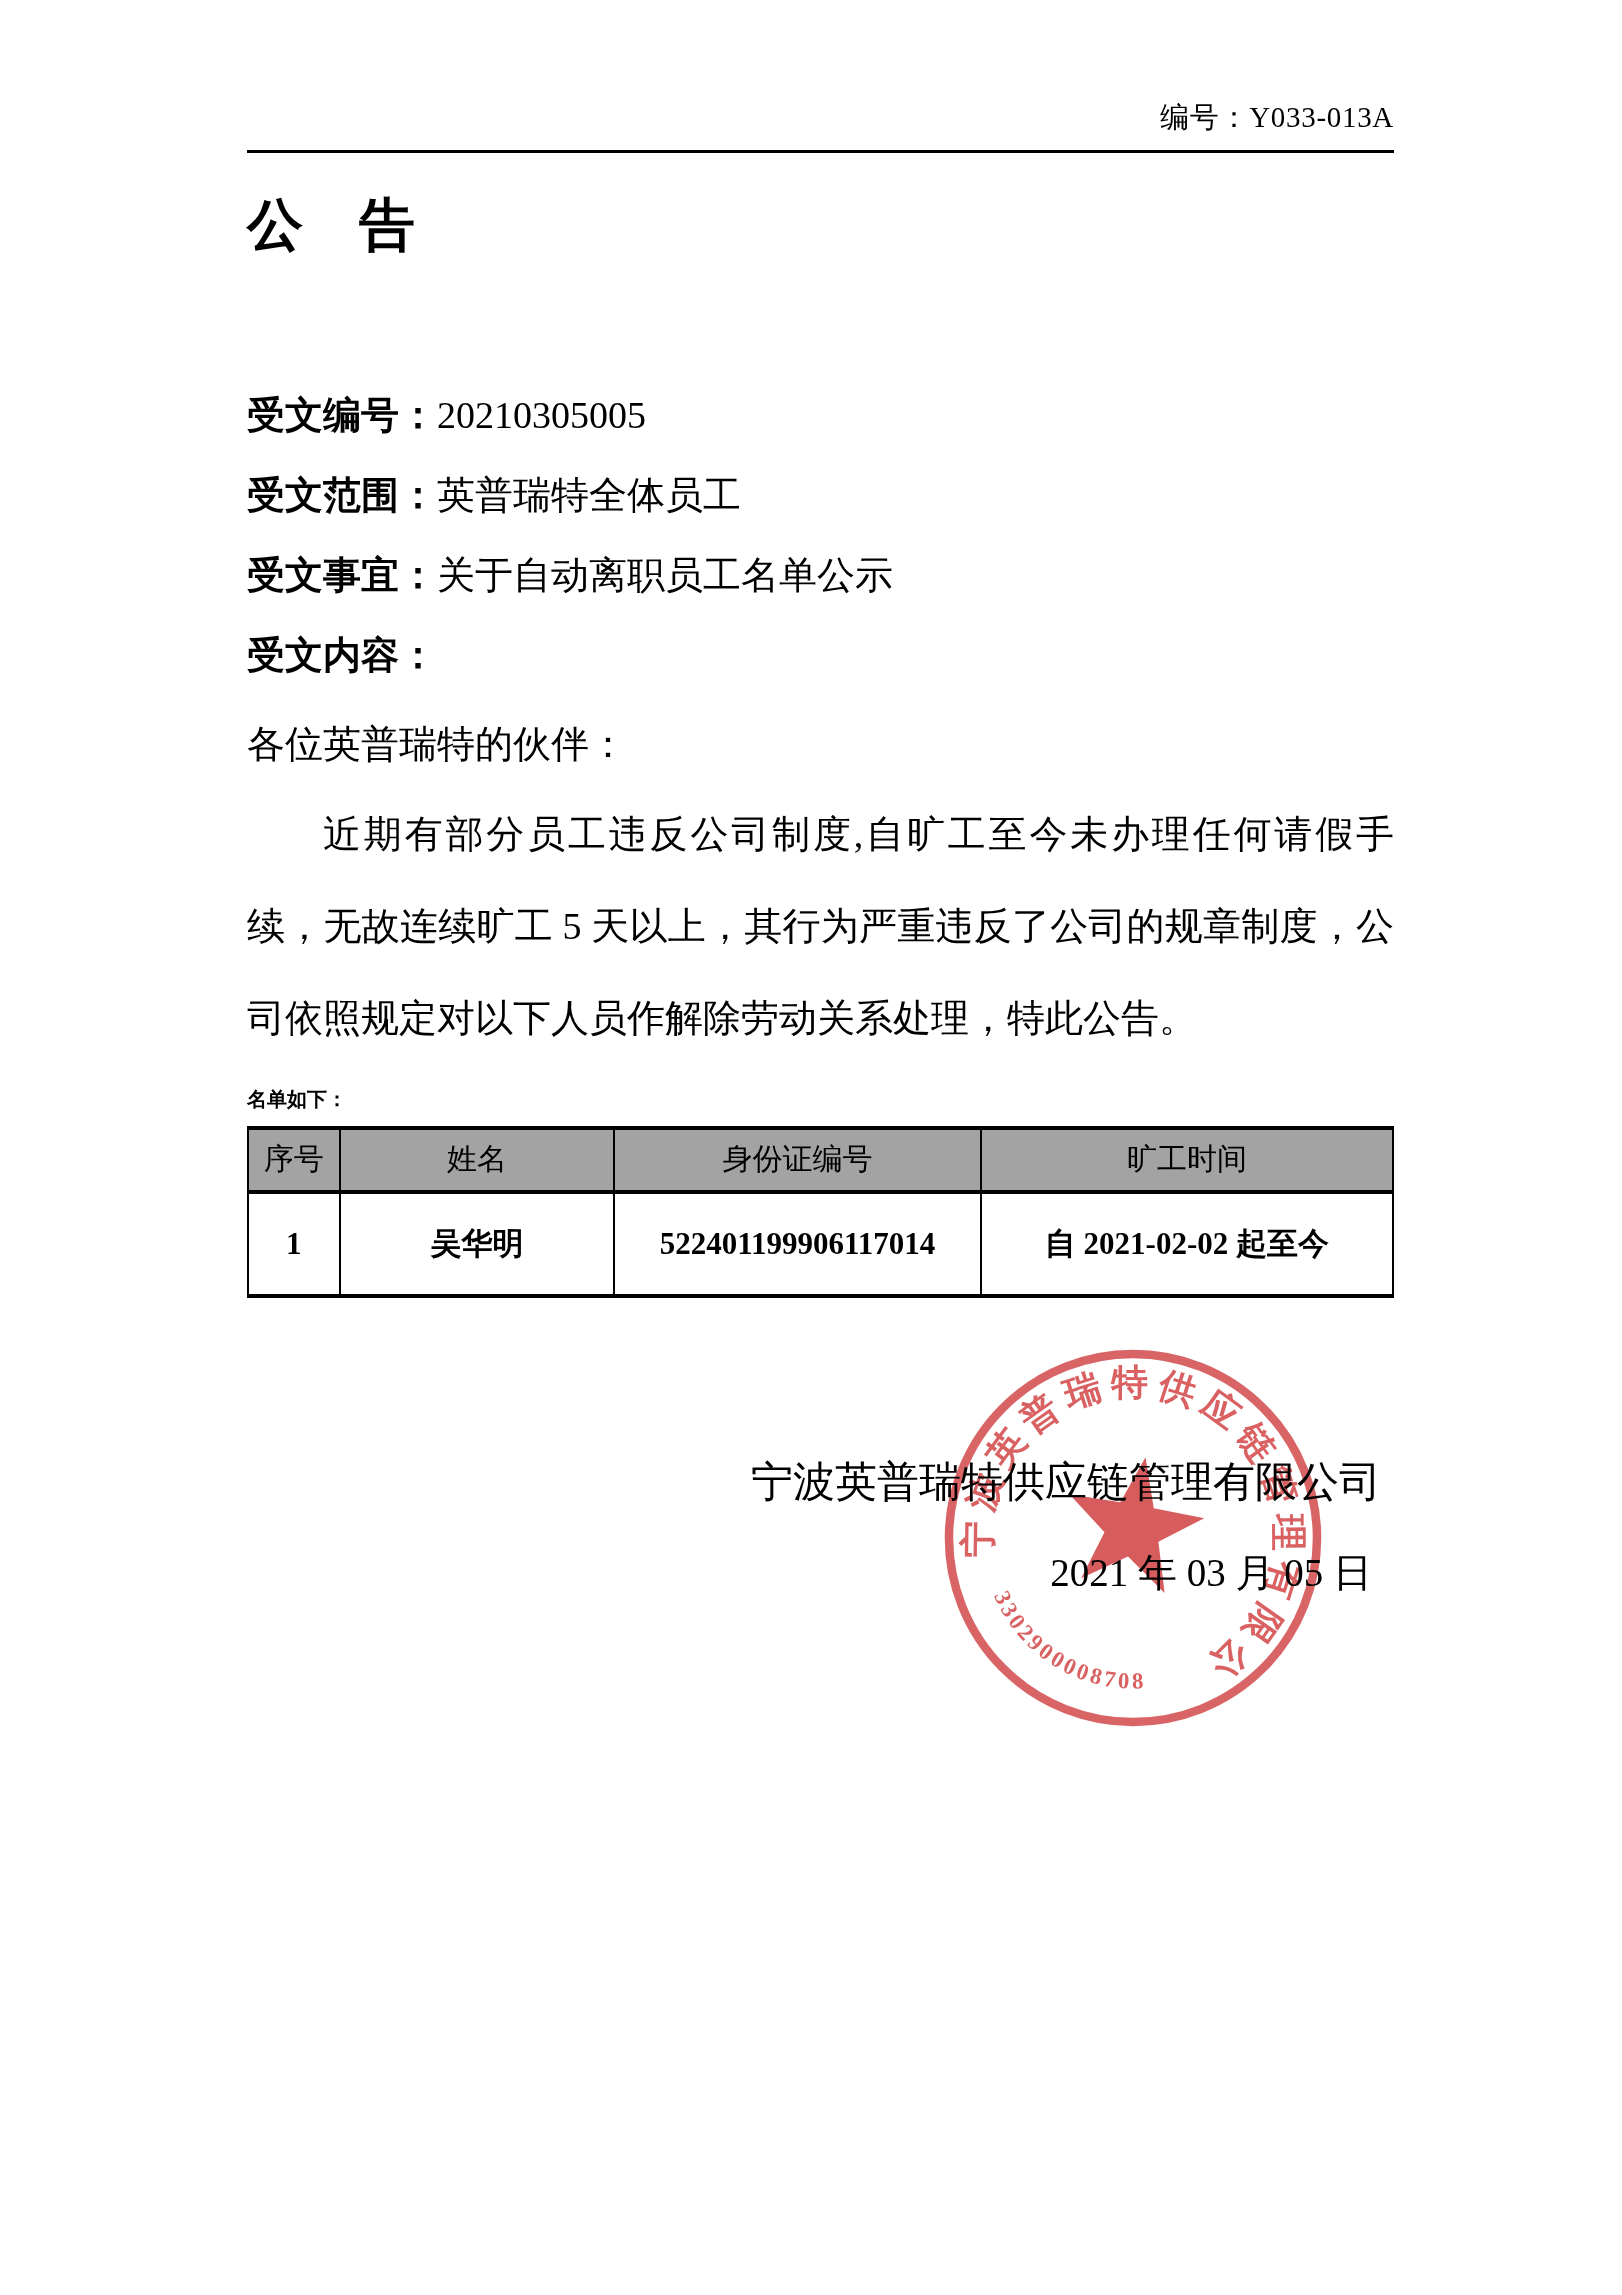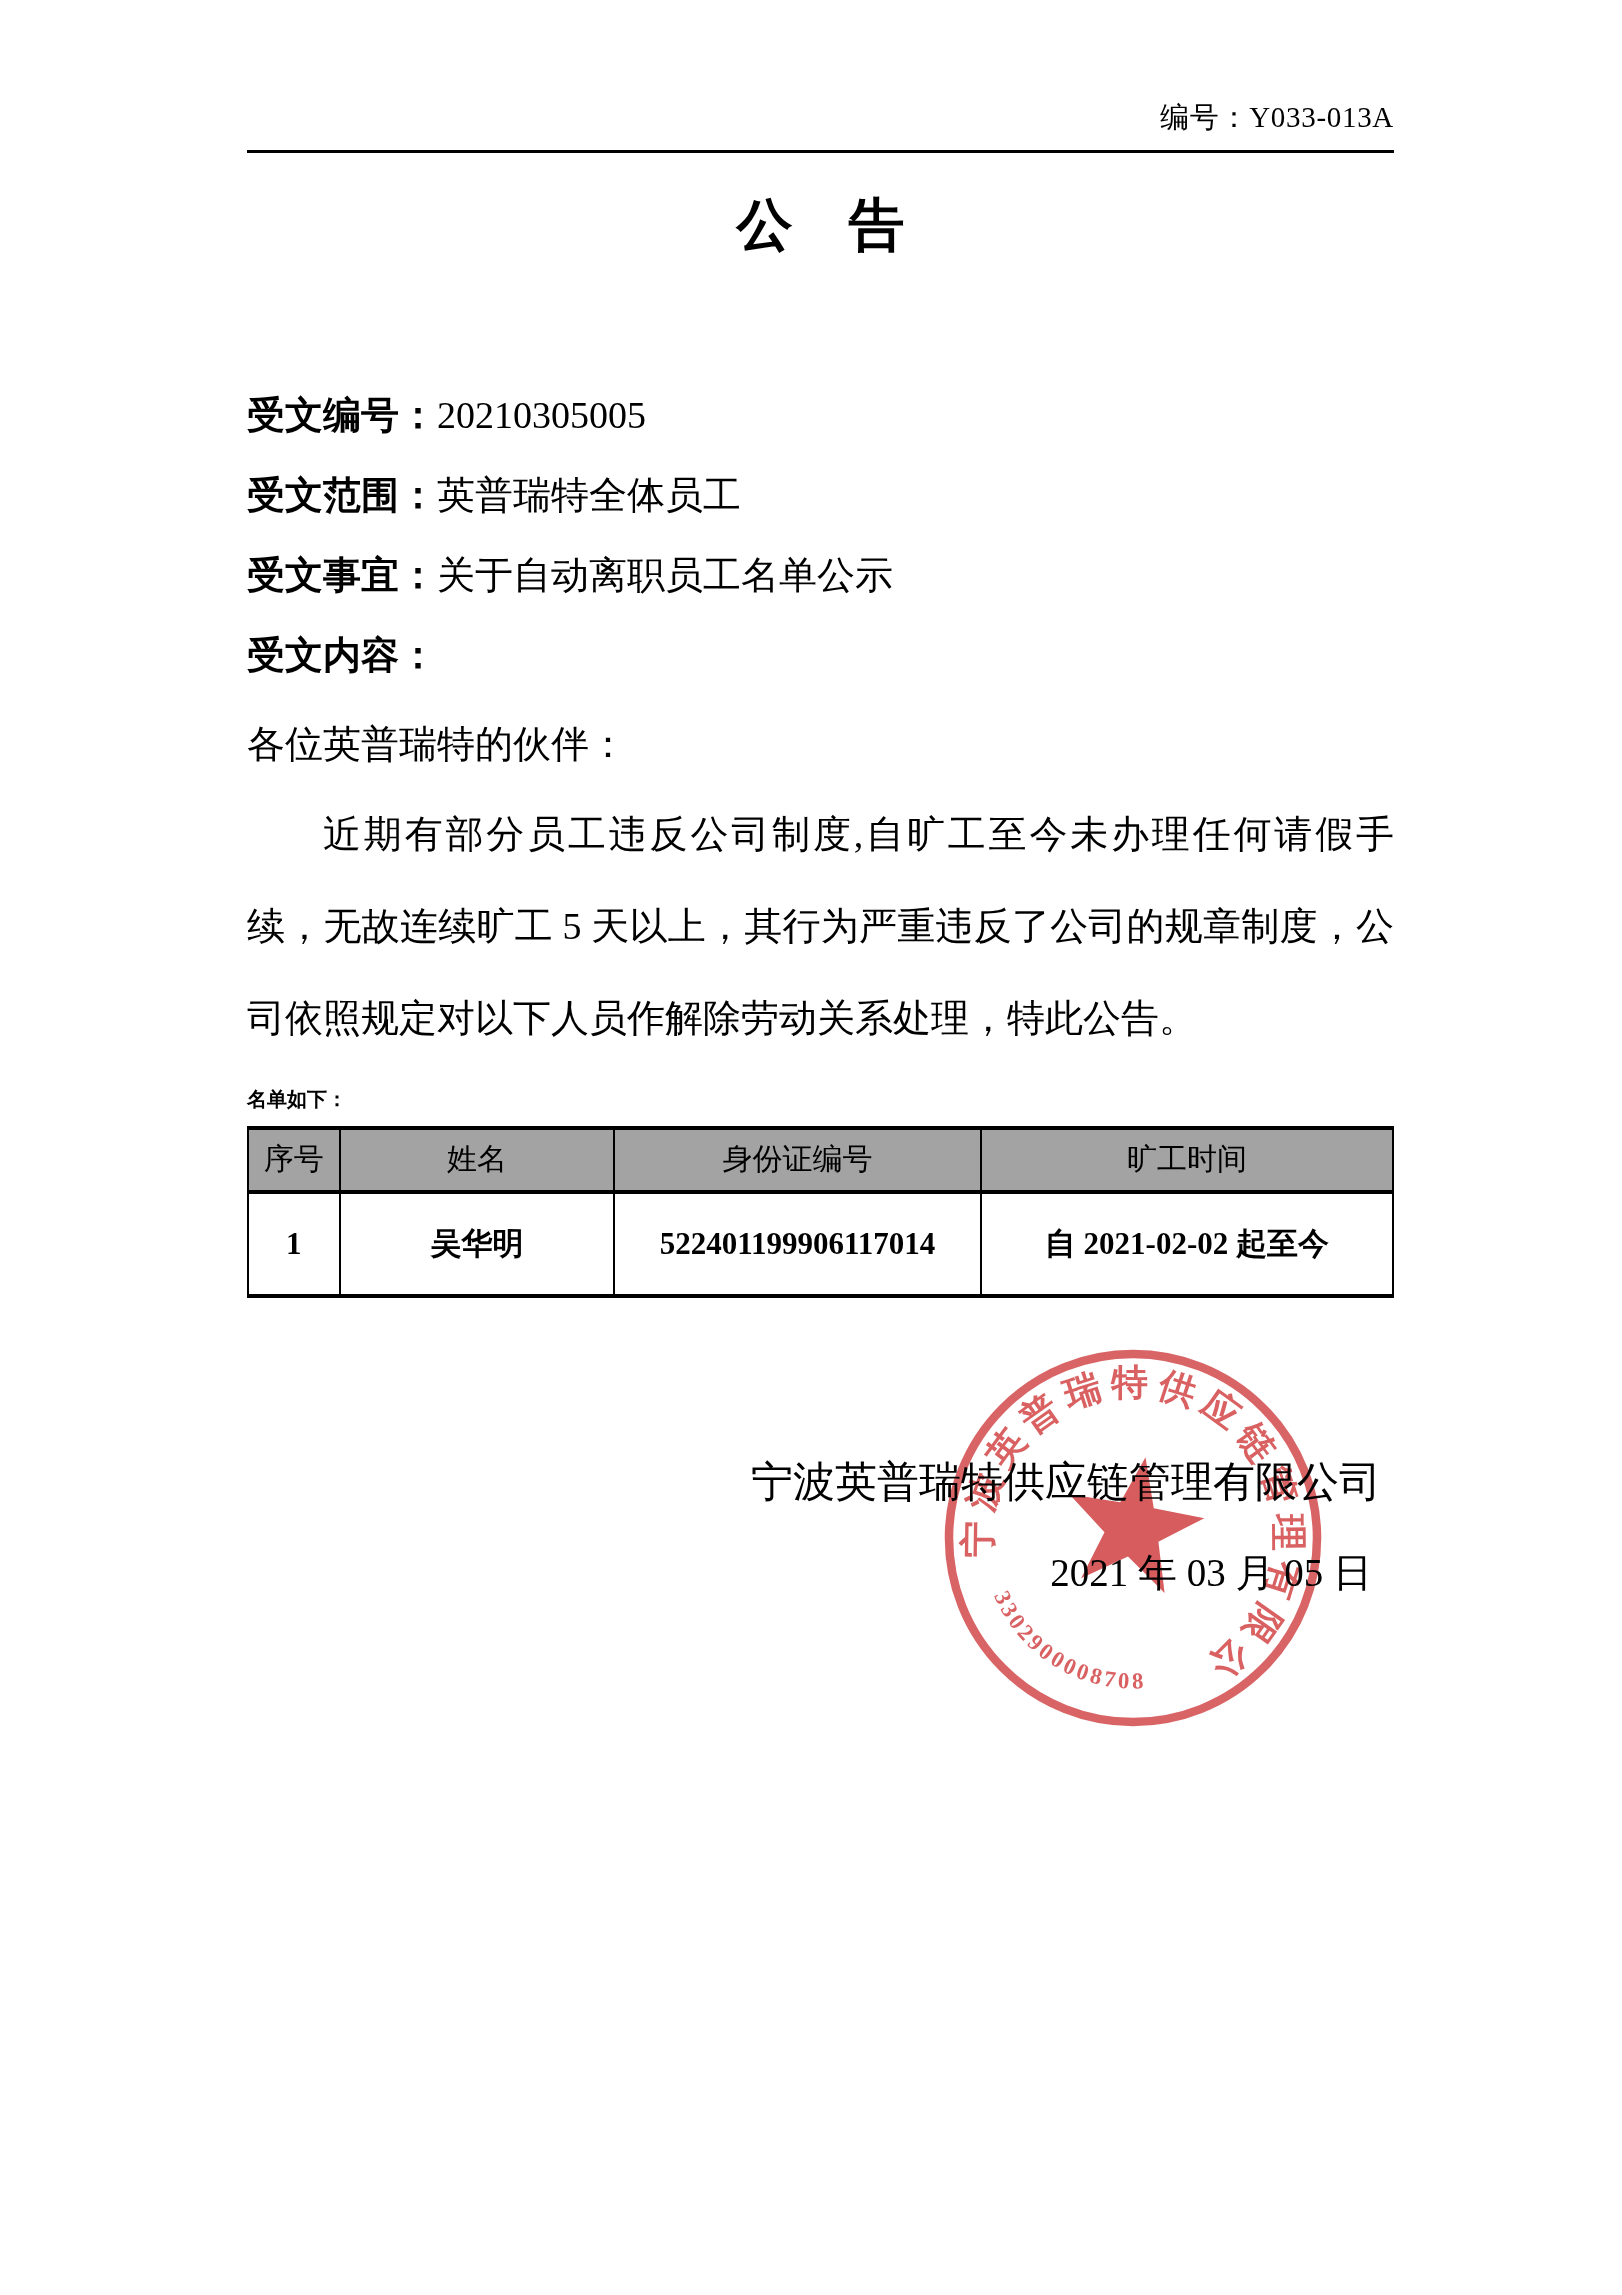--- a/index.html
+++ b/index.html
@@ -26,21 +26,21 @@
     line-height: 39px;
     letter-spacing: 0.7px;
   }
   .rule {
     margin-top: 13px;
     border-top: 3.9px solid #000;
     height: 0;
   }
   .title {
     margin-top: 37px;
-    text-align: center;
+    text-align: left;
     font-size: 56px;
     font-weight: bold;
     line-height: 1.25;
   }
   .meta-block { margin-top: 115px; }
   .meta-line {
     height: 80px;
     display: flex;
     align-items: center;
     font-size: 38px;

